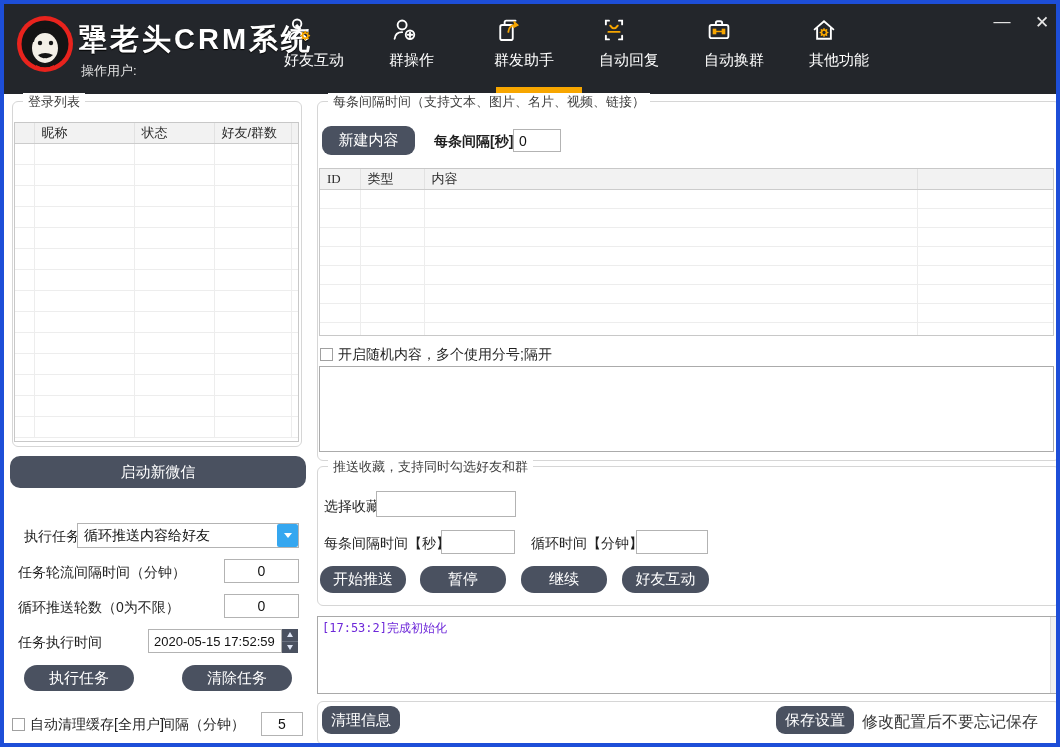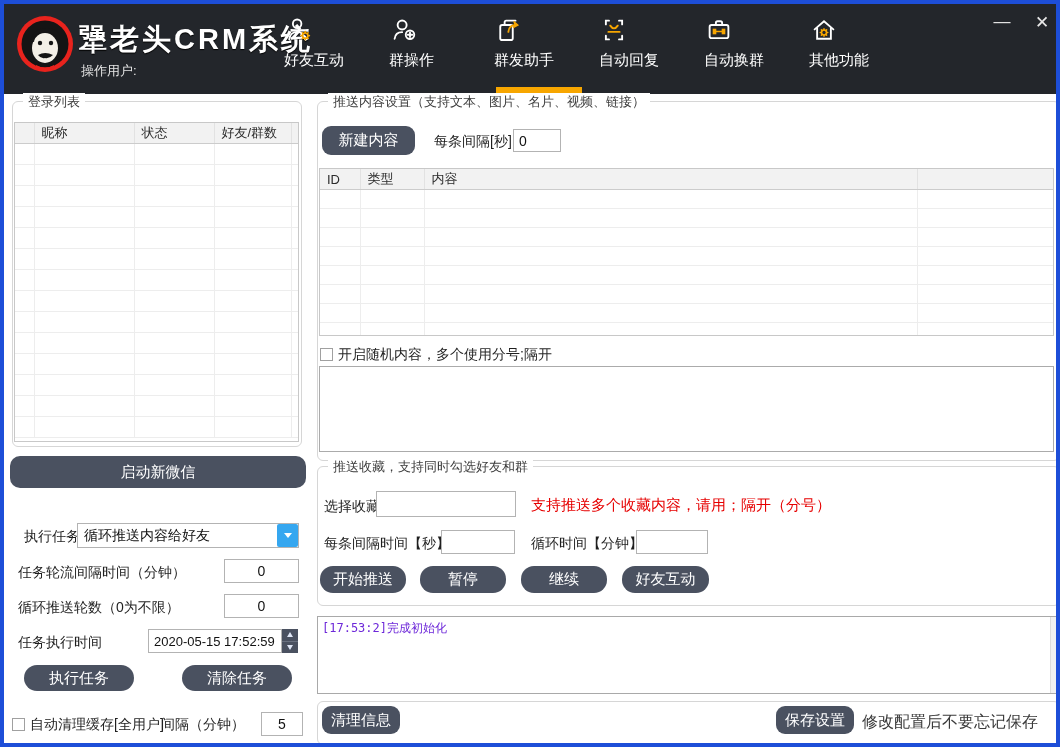--- a/index.html
+++ b/index.html
@@ -311,27 +311,27 @@
   </div>
   <button class="btn pill" style="left:20px; top:661px; width:110px; height:26px;">执行任务</button>
   <button class="btn pill" style="left:178px; top:661px; width:110px; height:26px;font-family:Liberation Serif, serif;">清除任务</button>
 
   <span class="cb" style="left:8px; top:714px;"></span>
   <div class="label" style="left:26px; top:712px;">自动清理缓存[全用户]</div>
   <div class="label" style="left:157px; top:712px;">间隔（分钟）</div>
   <input class="tbox center" style="left: 257px; top: 708px; width: 42px; height: 24px;" value="5">
 
   <div class="group" style="left:313px; top:97px; width:743px; height:360px;">
-    <span class="legend">推送内容设置（支持文本、图片、名片、视频、链接）</span>
+    <span class="legend">每条间隔时间（支持文本、图片、名片、视频、链接）</span>
   </div>
   <button class="btn" style="left:318px; top:122px; width:93px; height:29px;">新建内容</button>
-  <div class="label" style="left:430px; top:129px;">每条间隔[秒]</div>
+  <div class="label" style="left:430px; top:129px;font-weight:bold;">每条间隔[秒]</div>
   <input class="tbox" style="left: 509px; top: 125px; width: 48px; height: 23px;" value="0">
 
-  <div class="lvwrap" style="left:315px; top:164px; width:735px; height:168px;">
+  <div class="lvwrap" style="left:315px; top:164px; width:735px; height:168px;font-family:Liberation Serif, serif;">
     <table class="lv" id="content-table">
       <colgroup>
           <col style="width:40px">
           <col style="width:64px">
           <col style="width:493px">
           <col style="width:138px">
         </colgroup>
       <thead>
         <tr>
           <th>ID</th>
@@ -395,21 +395,20 @@
 
   <span class="cb" style="left:316px; top:344px;"></span>
   <div class="label" style="left:334px; top:342px;">开启随机内容，多个使用分号;隔开</div>
   <div class="textarea" style="left:315px; top:362px; width:735px; height:86px;"></div>
 
   <div class="group" style="left:313px; top:462px; width:743px; height:140px;">
     <span class="legend">推送收藏，支持同时勾选好友和群</span>
   </div>
   <div class="label" style="left:320px; top:494px;">选择收藏</div>
   <input class="tbox" style="left: 372px; top: 487px; width: 140px; height: 26px;">
-  <div class="hint-red" style="left:527px; top:492px;">支持推送多个收藏内容，请用；隔开（分号）</div>
   <div class="label" style="left:320px; top:531px;">每条间隔时间【秒】</div>
   <input class="tbox" style="left: 437px; top: 526px; width: 74px; height: 24px;">
   <div class="label" style="left:527px; top:531px;">循环时间【分钟】</div>
   <input class="tbox" style="left: 632px; top: 526px; width: 72px; height: 24px;">
   <button class="btn pill" style="left:316px; top:562px; width:86px; height:27px;">开始推送</button>
   <button class="btn pill" style="left:416px; top:562px; width:86px; height:27px;">暂停</button>
   <button class="btn pill" style="left:517px; top:562px; width:86px; height:27px;">继续</button>
   <button class="btn pill" style="left:618px; top:562px; width:87px; height:27px;">好友互动</button>
 
   <div class="logbox" style="left:313px; top:612px; width:743px; height:78px;">

